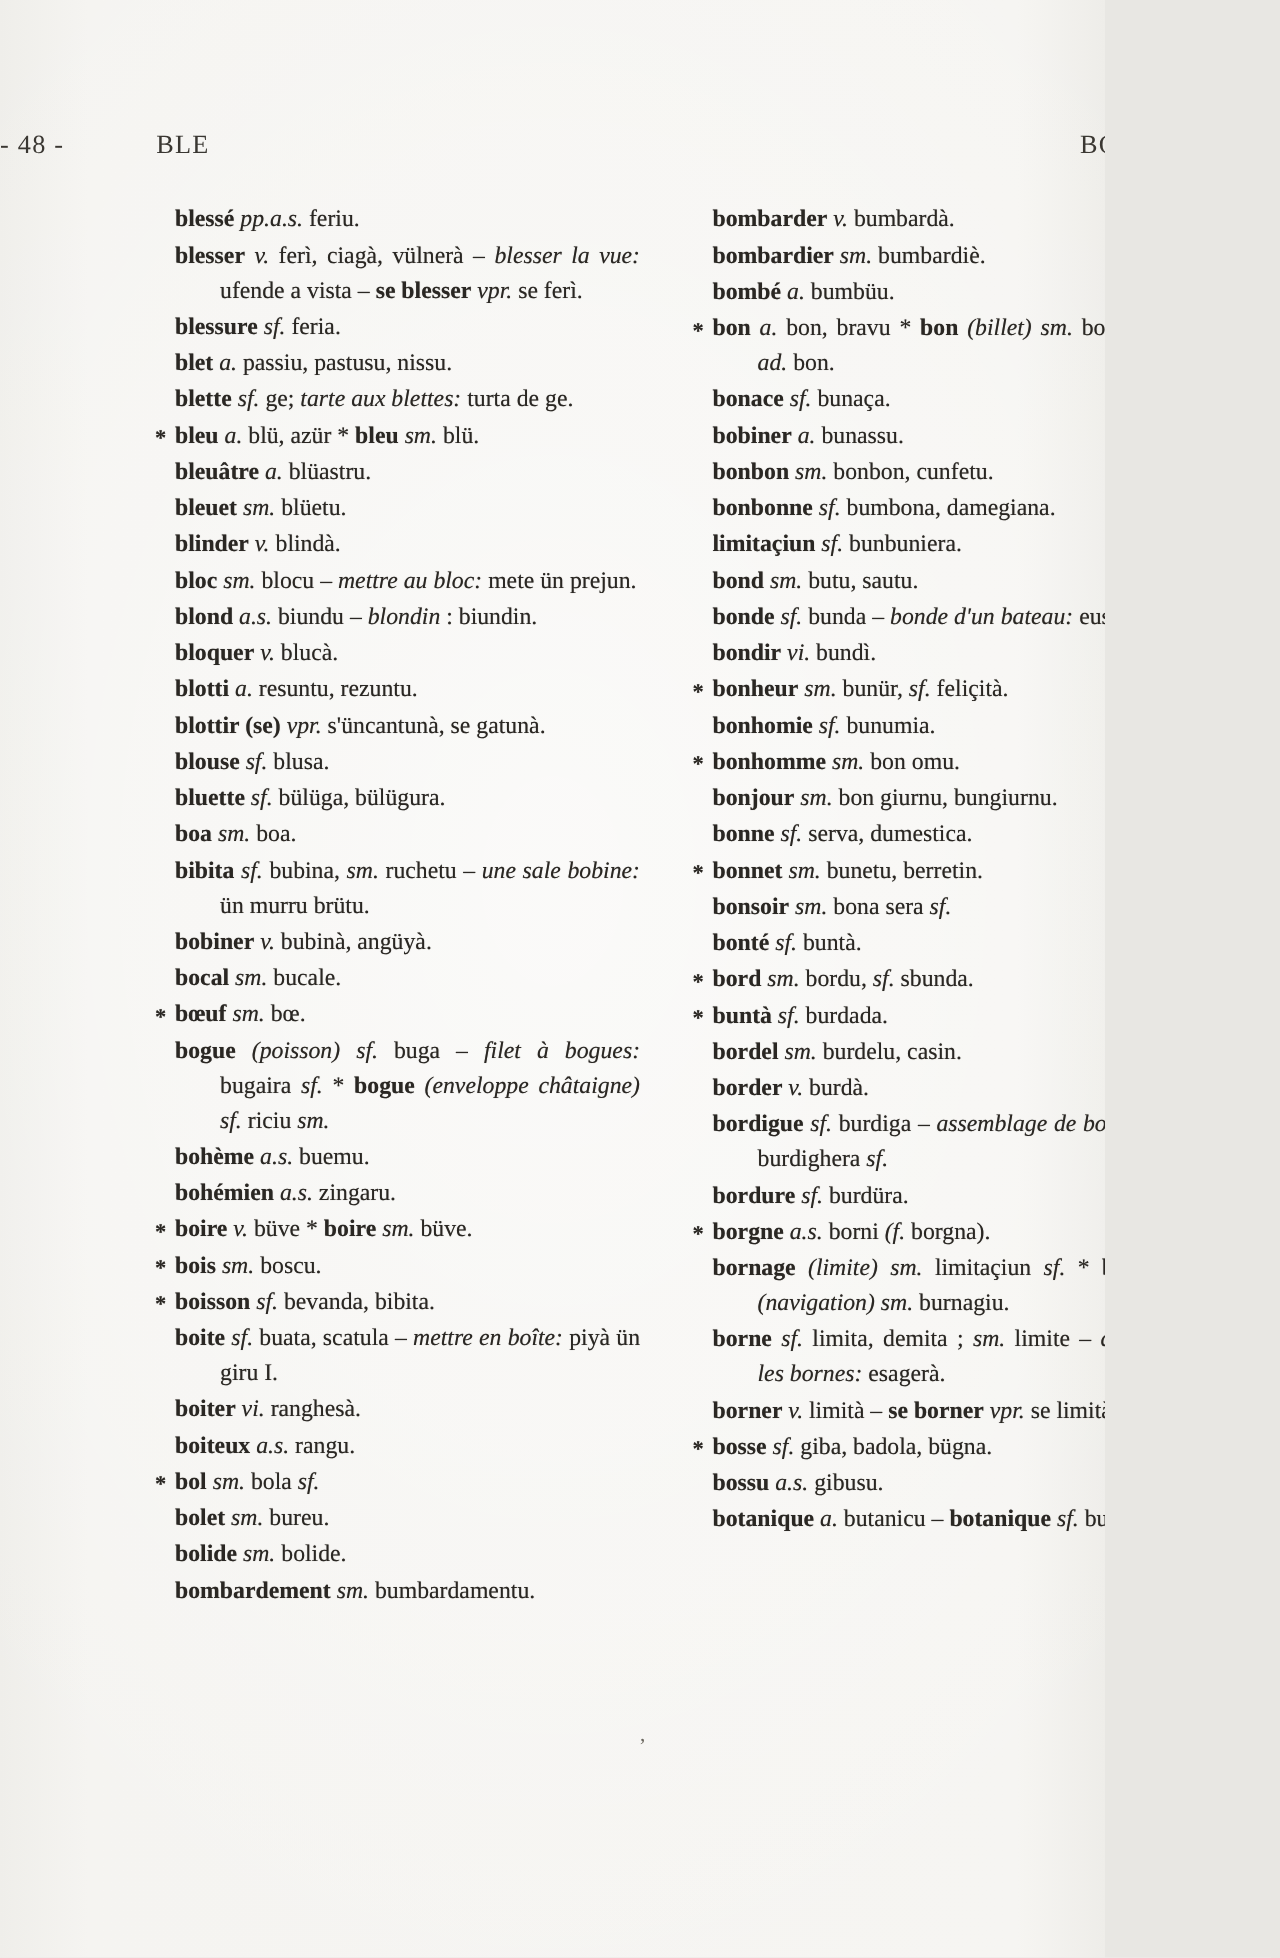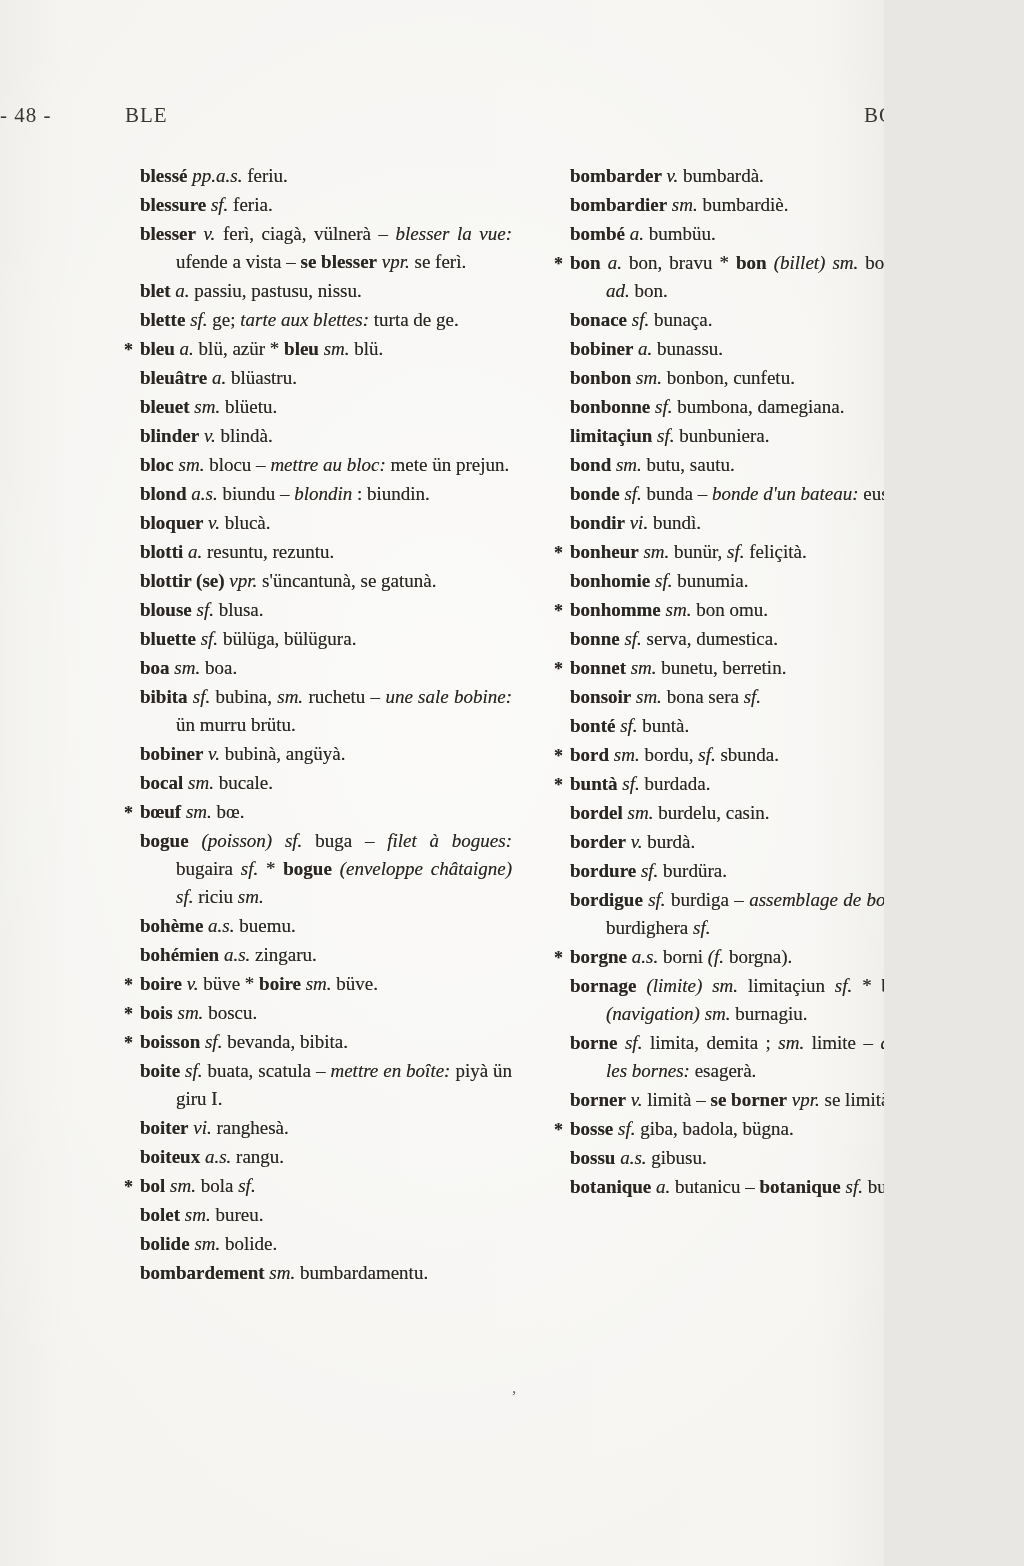--- a/index.html
+++ b/index.html
@@ -41,22 +41,22 @@
 <body>
 
 <div class="page">
   <div class="hdr">
     <span class="gw-left">BLE</span>
     <span class="pageno">- 48 -</span>
     <span class="gw-right">BOT</span>
   </div>
   <div class="col left" id="col-left">
       <p class="entry"><span class="seg-b">blessé</span> <span class="seg-i">pp.a.s.</span> <span class="seg-r">feriu.</span></p>
+      <p class="entry"><span class="seg-b">blesser</span> <span class="seg-i">v.</span> <span class="seg-r">ferì, ciagà, vülnerà –</span> <span class="seg-i">blesser la vue:</span> <span class="seg-r">ufende a vista –</span> <span class="seg-b">se blesser</span> <span class="seg-i">vpr.</span> <span class="seg-r">se ferì.</span></p>
       <p class="entry"><span class="seg-b">blessure</span> <span class="seg-i">sf.</span> <span class="seg-r">feria.</span></p>
-      <p class="entry"><span class="seg-b">blesser</span> <span class="seg-i">v.</span> <span class="seg-r">ferì, ciagà, vülnerà –</span> <span class="seg-i">blesser la vue:</span> <span class="seg-r">ufende a vista –</span> <span class="seg-b">se blesser</span> <span class="seg-i">vpr.</span> <span class="seg-r">se ferì.</span></p>
       <p class="entry"><span class="seg-b">blet</span> <span class="seg-i">a.</span> <span class="seg-r">passiu, pastusu, nissu.</span></p>
       <p class="entry"><span class="seg-b">blette</span> <span class="seg-i">sf.</span> <span class="seg-r">ge;</span> <span class="seg-i">tarte aux blettes:</span> <span class="seg-r">turta de ge.</span></p>
       <p class="entry"><span class="star">*</span><span class="seg-b">bleu</span> <span class="seg-i">a.</span> <span class="seg-r">blü, azür *</span> <span class="seg-b">bleu</span> <span class="seg-i">sm.</span> <span class="seg-r">blü.</span></p>
       <p class="entry"><span class="seg-b">bleuâtre</span> <span class="seg-i">a.</span> <span class="seg-r">blüastru.</span></p>
       <p class="entry"><span class="seg-b">bleuet</span> <span class="seg-i">sm.</span> <span class="seg-r">blüetu.</span></p>
       <p class="entry"><span class="seg-b">blinder</span> <span class="seg-i">v.</span> <span class="seg-r">blindà.</span></p>
       <p class="entry"><span class="seg-b">bloc</span> <span class="seg-i">sm.</span> <span class="seg-r">blocu –</span> <span class="seg-i">mettre au bloc:</span> <span class="seg-r">mete ün prejun.</span></p>
       <p class="entry"><span class="seg-b">blond</span> <span class="seg-i">a.s.</span> <span class="seg-r">biundu –</span> <span class="seg-i">blondin</span> <span class="seg-r">: biundin.</span></p>
       <p class="entry"><span class="seg-b">bloquer</span> <span class="seg-i">v.</span> <span class="seg-r">blucà.</span></p>
       <p class="entry"><span class="seg-b">blotti</span> <span class="seg-i">a.</span> <span class="seg-r">resuntu, rezuntu.</span></p>
@@ -91,30 +91,31 @@
       <p class="entry"><span class="seg-b">bobiner</span> <span class="seg-i">a.</span> <span class="seg-r">bunassu.</span></p>
       <p class="entry"><span class="seg-b">bonbon</span> <span class="seg-i">sm.</span> <span class="seg-r">bonbon, cunfetu.</span></p>
       <p class="entry"><span class="seg-b">bonbonne</span> <span class="seg-i">sf.</span> <span class="seg-r">bumbona, damegiana.</span></p>
       <p class="entry"><span class="seg-b">limitaçiun</span> <span class="seg-i">sf.</span> <span class="seg-r">bunbuniera.</span></p>
       <p class="entry"><span class="seg-b">bond</span> <span class="seg-i">sm.</span> <span class="seg-r">butu, sautu.</span></p>
       <p class="entry"><span class="seg-b">bonde</span> <span class="seg-i">sf.</span> <span class="seg-r">bunda –</span> <span class="seg-i">bonde d'un bateau:</span> <span class="seg-r">euse</span> <span class="seg-i">sm.</span></p>
       <p class="entry"><span class="seg-b">bondir</span> <span class="seg-i">vi.</span> <span class="seg-r">bundì.</span></p>
       <p class="entry"><span class="star">*</span><span class="seg-b">bonheur</span> <span class="seg-i">sm.</span> <span class="seg-r">bunür,</span> <span class="seg-i">sf.</span> <span class="seg-r">feliçità.</span></p>
       <p class="entry"><span class="seg-b">bonhomie</span> <span class="seg-i">sf.</span> <span class="seg-r">bunumia.</span></p>
       <p class="entry"><span class="star">*</span><span class="seg-b">bonhomme</span> <span class="seg-i">sm.</span> <span class="seg-r">bon omu.</span></p>
+      <p class="entry"><span class="seg-b">bonjour</span> <span class="seg-i">sm.</span> <span class="seg-r">bon giurnu, bungiurnu.</span></p>
       <p class="entry"><span class="seg-b">bonne</span> <span class="seg-i">sf.</span> <span class="seg-r">serva, dumestica.</span></p>
       <p class="entry"><span class="star">*</span><span class="seg-b">bonnet</span> <span class="seg-i">sm.</span> <span class="seg-r">bunetu, berretin.</span></p>
       <p class="entry"><span class="seg-b">bonsoir</span> <span class="seg-i">sm.</span> <span class="seg-r">bona sera</span> <span class="seg-i">sf.</span></p>
       <p class="entry"><span class="seg-b">bonté</span> <span class="seg-i">sf.</span> <span class="seg-r">buntà.</span></p>
       <p class="entry"><span class="star">*</span><span class="seg-b">bord</span> <span class="seg-i">sm.</span> <span class="seg-r">bordu,</span> <span class="seg-i">sf.</span> <span class="seg-r">sbunda.</span></p>
       <p class="entry"><span class="star">*</span><span class="seg-b">buntà</span> <span class="seg-i">sf.</span> <span class="seg-r">burdada.</span></p>
       <p class="entry"><span class="seg-b">bordel</span> <span class="seg-i">sm.</span> <span class="seg-r">burdelu, casin.</span></p>
       <p class="entry"><span class="seg-b">border</span> <span class="seg-i">v.</span> <span class="seg-r">burdà.</span></p>
+      <p class="entry"><span class="seg-b">bordigue</span> <span class="seg-i">sf.</span> <span class="seg-r">burdiga –</span> <span class="seg-i">assemblage de bordigues:</span> <span class="seg-r">burdighera</span> <span class="seg-i">sf.</span></p>
       <p class="entry"><span class="seg-b">bordure</span> <span class="seg-i">sf.</span> <span class="seg-r">burdüra.</span></p>
-      <p class="entry"><span class="seg-b">bordigue</span> <span class="seg-i">sf.</span> <span class="seg-r">burdiga –</span> <span class="seg-i">assemblage de bordigues:</span> <span class="seg-r">burdighera</span> <span class="seg-i">sf.</span></p>
       <p class="entry"><span class="star">*</span><span class="seg-b">borgne</span> <span class="seg-i">a.s.</span> <span class="seg-r">borni</span> <span class="seg-i">(f.</span> <span class="seg-r">borgna).</span></p>
       <p class="entry"><span class="seg-b">bornage</span> <span class="seg-i">(limite) sm.</span> <span class="seg-r">limitaçiun</span> <span class="seg-i">sf.</span> <span class="seg-r">*</span> <span class="seg-b">bornage</span> <span class="seg-i">(navigation) sm.</span> <span class="seg-r">burnagiu.</span></p>
       <p class="entry"><span class="seg-b">borne</span> <span class="seg-i">sf.</span> <span class="seg-r">limita, demita ;</span> <span class="seg-i">sm.</span> <span class="seg-r">limite –</span> <span class="seg-i">dépasser les bornes:</span> <span class="seg-r">esagerà.</span></p>
       <p class="entry"><span class="seg-b">borner</span> <span class="seg-i">v.</span> <span class="seg-r">limità –</span> <span class="seg-b">se borner</span> <span class="seg-i">vpr.</span> <span class="seg-r">se limità.</span></p>
       <p class="entry"><span class="star">*</span><span class="seg-b">bosse</span> <span class="seg-i">sf.</span> <span class="seg-r">giba, badola, bügna.</span></p>
       <p class="entry"><span class="seg-b">bossu</span> <span class="seg-i">a.s.</span> <span class="seg-r">gibusu.</span></p>
       <p class="entry"><span class="seg-b">botanique</span> <span class="seg-i">a.</span> <span class="seg-r">butanicu –</span> <span class="seg-b">botanique</span> <span class="seg-i">sf.</span> <span class="seg-r">butanica.</span></p>
     </div>
 <span class="artifact" style="left: 928px; top: 352px;">-</span>
     <span class="artifact" style="left: 512px; top: 1378px;">,</span>

